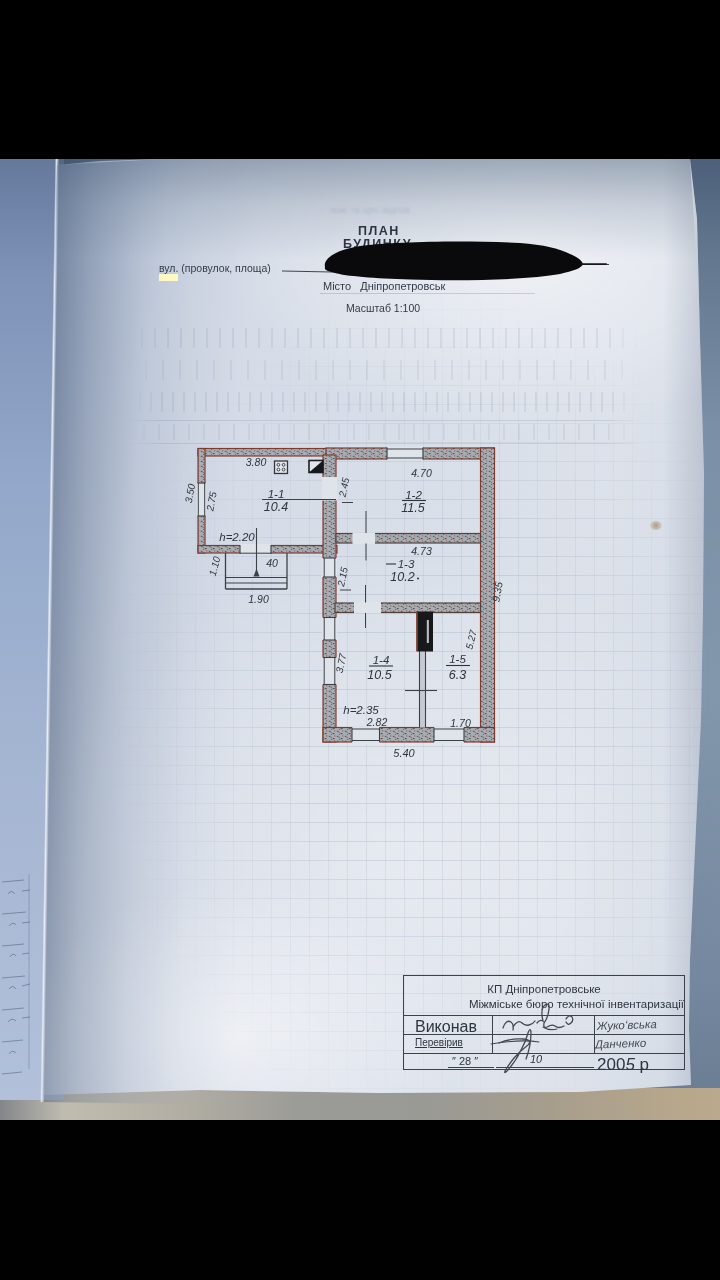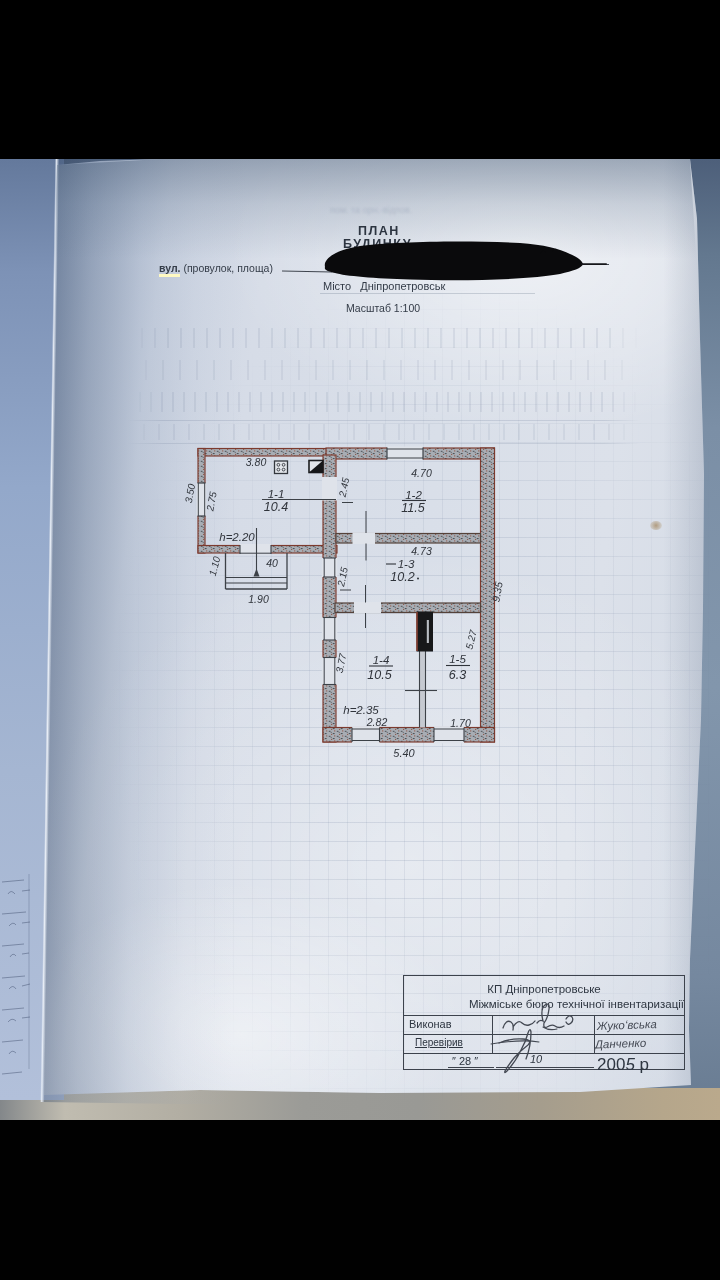--- a/index.html
+++ b/index.html
@@ -36,21 +36,21 @@
 
 <div class="abs" style="left:40px;top:159px;width:680px;height:110px;background:linear-gradient(180deg,rgba(72,92,118,0.45) 0,rgba(90,110,135,0.22) 45px,rgba(0,0,0,0) 100px);clip-path:polygon(17px 6px,120px 0,650px 0,657px 110px,14px 110px);"></div>
 
 
 <div class="abs" style="left:330px;top:205px;width:180px;font-size:9px;color:rgba(90,105,135,0.22);filter:blur(0.8px);">пом. та орн.-відпов.</div>
 
 <div class="abs" style="left:358px;top:224px;font-size:12.5px;font-weight:700;color:#2c3440;letter-spacing:1.5px;text-align:right;">ПЛАН</div>
 
 <div class="abs" style="left:343px;top:237px;font-size:12.5px;font-weight:700;color:#2c3440;letter-spacing:1.5px;">БУДИНКУ</div>
 
-<div class="abs" style="left:159px;top:262px;font-size:10.5px;color:#343c48;"><span style="border-bottom:3px solid #fef9c3;font-weight:bold;">вул.</span>&nbsp;(провулок, площа)</div>
+<div class="abs" style="left:159px;top:262px;font-size:10.5px;color:#343c48;"><span style="border-bottom:7px solid #fef9c3;">вул.</span>&nbsp;(провулок, площа)</div>
 
 <div class="abs" style="left:282px;top:271px;width:50px;height:2px;border-top:1.3px solid #40464f;transform:rotate(1.2deg);"></div>
 
 <div class="abs" style="left:575px;top:264px;width:34px;height:2px;border-top:1.3px solid #40464f;"></div>
 
 <svg class="abs" style="left:315px;top:235px;" width="300" height="52" viewBox="0 0 300 52">
 <path d="M10 32 C8 24 20 15 45 11 C80 6.5 150 5 205 8 C228 9.5 246 14 255 19 C263 22 267 26 268 29 C267 33 258 36 245 39 C215 44.5 150 46.5 95 44.5 C60 43.5 30 41 20 38 C12 36 9 34.5 10 32 Z" fill="#0a0a0c"></path>
 <path d="M225 19 q3 -6 6 -1 l0 4 -6 0 Z" fill="#0a0a0c"></path>
 <path d="M237 17 q3 -6 6 -1 l0 4 -6 0 Z" fill="#0a0a0c"></path>
 <rect x="266" y="28.2" width="26" height="1.7" rx="0.8" fill="#15161a"></rect>
@@ -300,21 +300,21 @@
 </g>
 </svg>
 
 <div class="abs" style="left:403px;top:975px;width:282px;height:95px;border:1.4px solid #3c424c;color:#2e3641;">
 
   <div class="abs" style="left:0;top:7px;width:100%;text-align:center;font-size:11.5px;">КП Дніпропетровське</div>
   <div class="abs" style="left:0;top:22px;width:100%;text-align:right;font-size:11.5px;">Міжміське бюро технічної інвентаризації</div>
 
   <div class="abs" style="left:0;top:39px;width:100%;height:1.3px;background:#3c424c;"></div>
 
-  <div class="abs" style="left:5px;top:42px;font-size:11px;">Виконав</div>
+  <div class="abs" style="left:11px;top:42px;font-size:16px;">Виконав</div>
 
   <div class="abs" style="left:0;top:58px;width:100%;height:1.3px;background:#3c424c;"></div>
 
   <div class="abs" style="left:11px;top:61px;font-size:10px;text-decoration:underline;">Перевірив</div>
 
   <div class="abs" style="left:0;top:76.5px;width:100%;height:1.3px;background:#3c424c;"></div>
 
   <div class="abs" style="left:88px;top:39px;width:1.3px;height:38px;background:#3c424c;"></div>
 
   <div class="abs" style="left:190px;top:39px;width:1.3px;height:38px;background:#3c424c;"></div>

